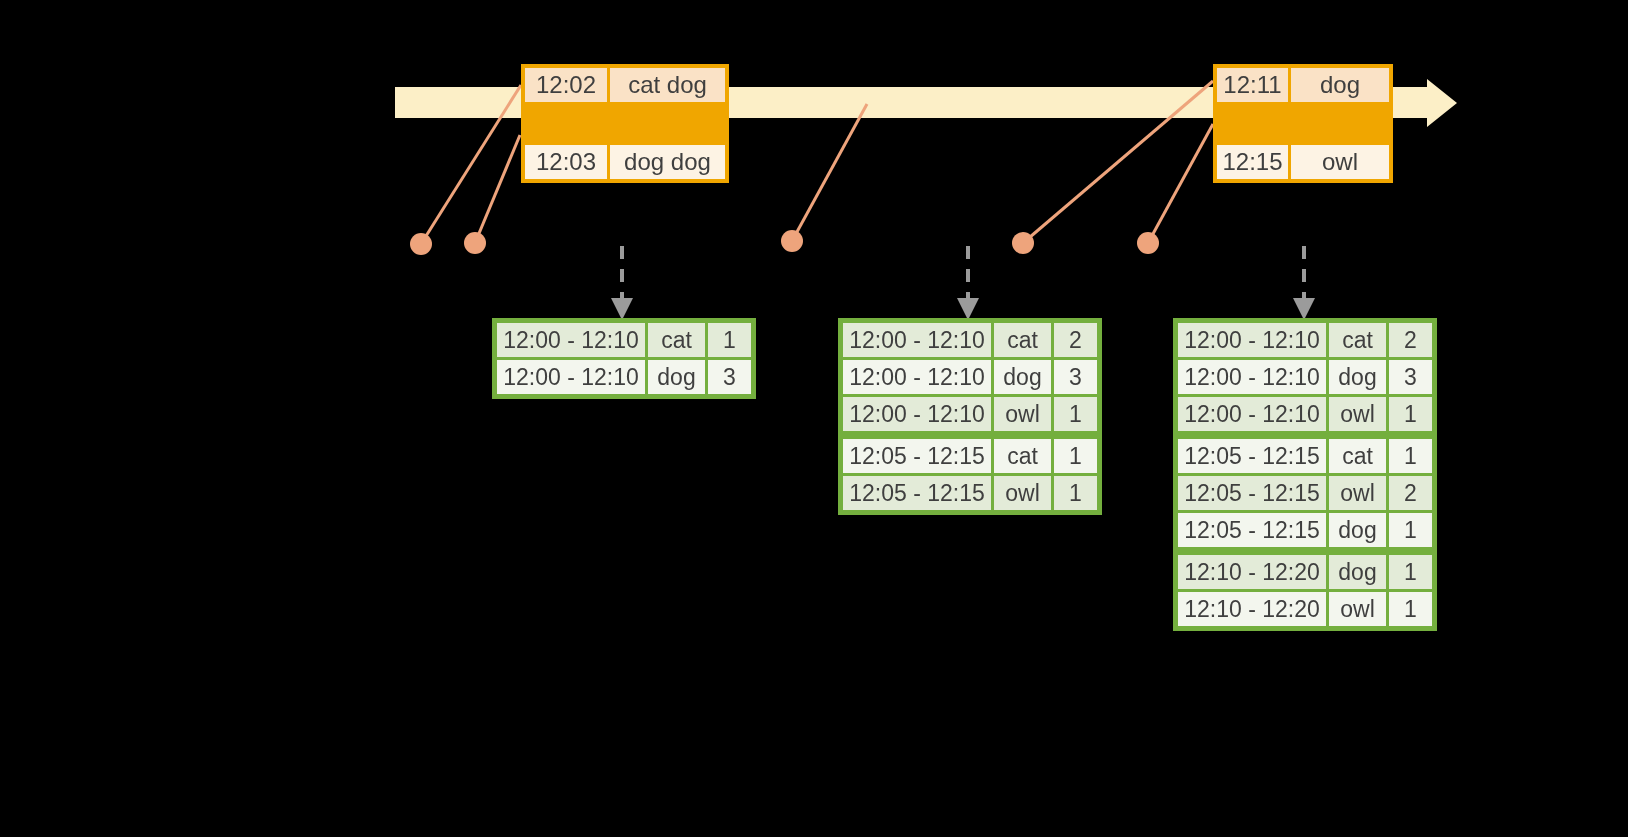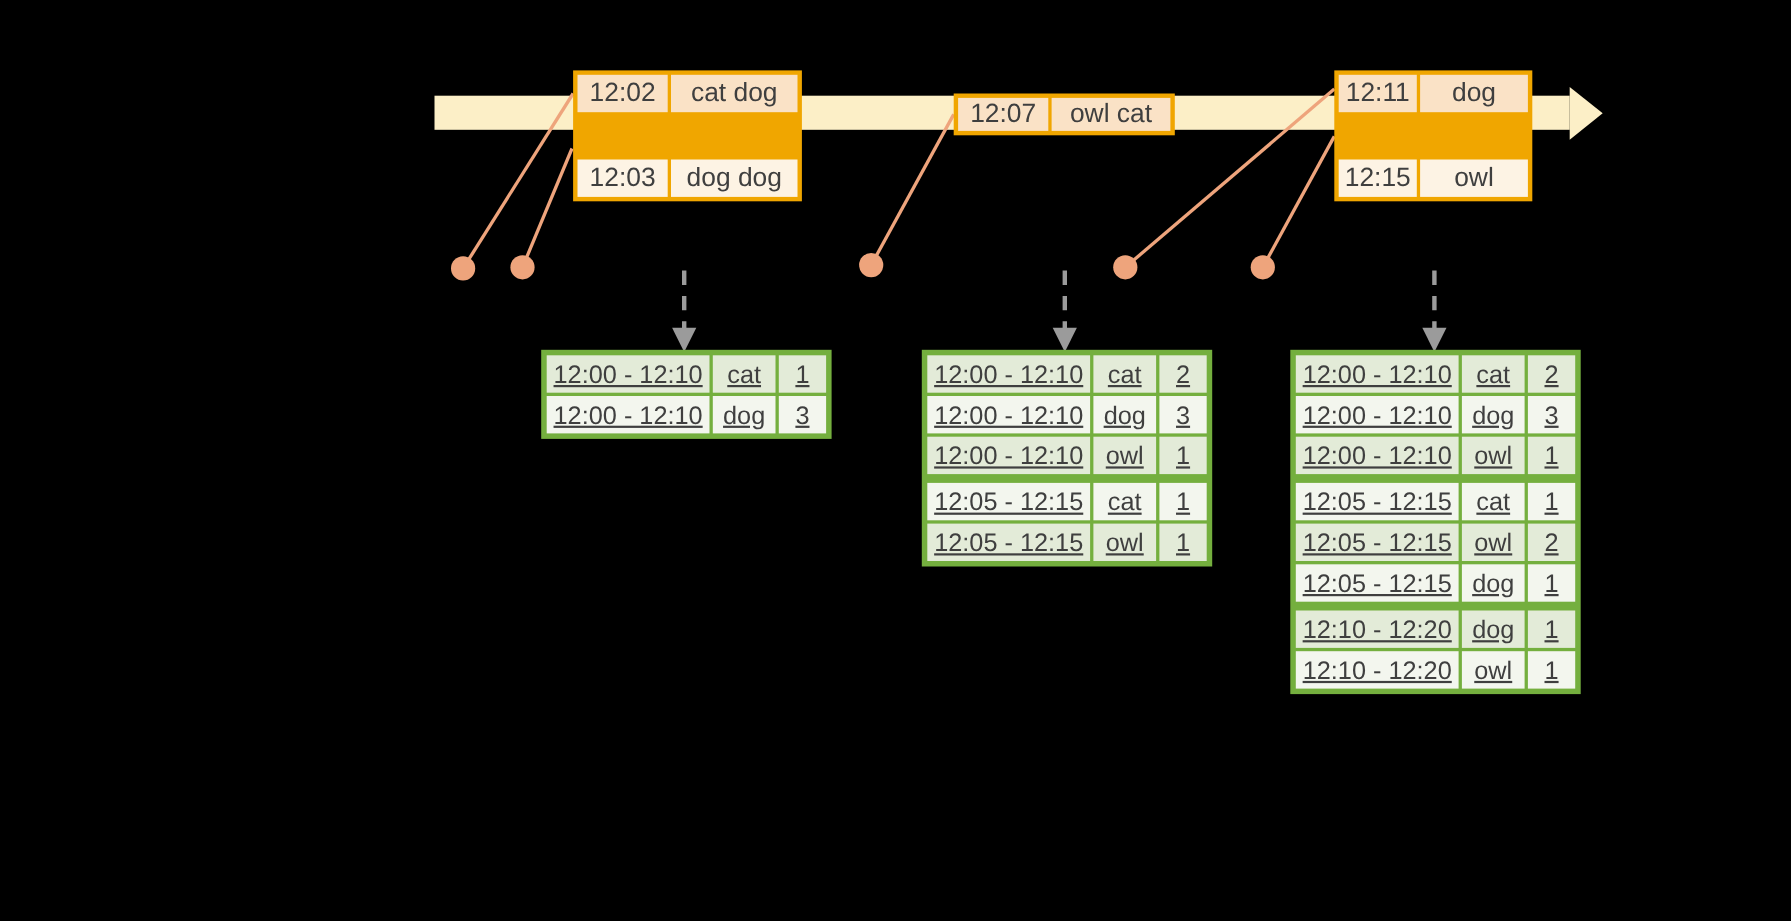--- a/index.html
+++ b/index.html
@@ -35,21 +35,20 @@
   #etable-1 .ecell{height:30px;}
   #etable-2{left:1213px;top:64px;grid-template-columns:71px 98px;}
 
   
   .rtable{
     position:absolute;
     display:flex;flex-direction:column;gap:8px;
     padding:5px;
     background:var(--result-border,#74af3e);
     box-sizing:border-box;
-    text-decoration:underline;
   }
   #rtable-0{left:492px;top:318px;}
   #rtable-1{left:838px;top:318px;}
   #rtable-2{left:1173px;top:318px;}
   .rgroup{display:flex;flex-direction:column;gap:3px;}
   .rrow{display:grid;grid-template-columns:148px 57px 43px;gap:3px;height:34px;}
   .rcell{display:flex;align-items:center;justify-content:center;font-size:23px;}
   .rrow.dark  .rcell{background:var(--result-cell-dark,#e3ebd8);}
   .rrow.light .rcell{background:var(--result-cell-light,#f3f6ee);}
 </style>
@@ -96,24 +95,20 @@
       </g>
     </g>
   </svg>
 
   <div class="etable" id="etable-0">
       <div class="ecell peach">12:02</div>
       <div class="ecell peach">cat dog</div>
       <div class="ecell cream">12:03</div>
       <div class="ecell cream">dog dog</div>
     </div>
-  <div class="etable" id="etable-1">
-      <div class="ecell peach">12:07</div>
-      <div class="ecell peach">owl cat</div>
-    </div>
   <div class="etable" id="etable-2">
       <div class="ecell peach">12:11</div>
       <div class="ecell peach">dog</div>
       <div class="ecell cream">12:15</div>
       <div class="ecell cream">owl</div>
     </div>
 
   <div class="rtable" id="rtable-0">
       <div class="rgroup">
         <div class="rrow dark">

